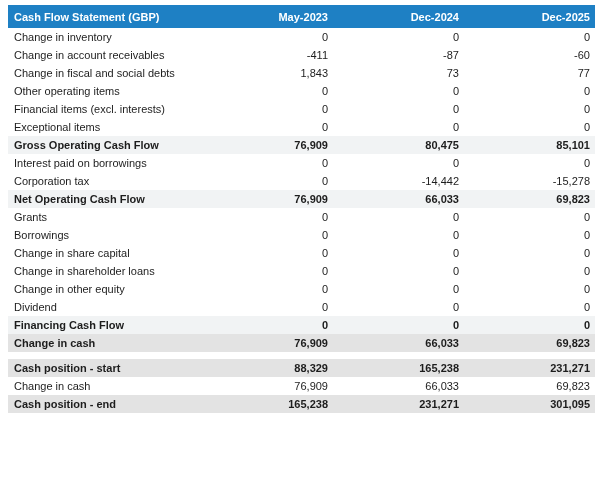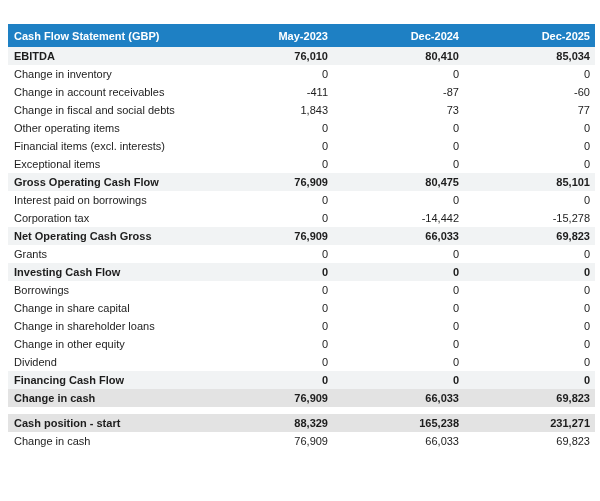--- a/index.html
+++ b/index.html
@@ -5,21 +5,21 @@
   * { margin: 0; padding: 0; box-sizing: border-box; }
   html, body {
     width: 600px; height: 501px;
     background: #ffffff;
     font-family: "Liberation Sans", sans-serif;
     color: #1d1d1d;
     overflow: hidden;
   }
   .table-wrap {
     position: absolute;
-    left: 8px; top: 24px;
+    left: 8px; top: 5px;
     width: 587px;
   }
   table {
     width: 100%;
     border-collapse: collapse;
     table-layout: fixed;
     font-size: 11px;
   }
   col.c-label { width: auto; }
   col.c-num { width: 131px; }
@@ -60,26 +60,20 @@
     </colgroup>
     <thead>
       <tr>
         <th class="title">Cash Flow Statement (GBP)</th>
         <th class="num-h">May-2023</th>
         <th class="num-h">Dec-2024</th>
         <th class="num-h">Dec-2025</th>
       </tr>
     </thead>
     <tbody>
-        <tr class="section">
-          <td class="label">EBITDA</td>
-          <td class="num">76,010</td>
-          <td class="num">80,410</td>
-          <td class="num">85,034</td>
-        </tr>
         <tr class="plain">
           <td class="label">Change in inventory</td>
           <td class="num">0</td>
           <td class="num">0</td>
           <td class="num">0</td>
         </tr>
         <tr class="plain">
           <td class="label">Change in account receivables</td>
           <td class="num">-411</td>
           <td class="num">-87</td>
@@ -121,33 +115,27 @@
           <td class="num">0</td>
           <td class="num">0</td>
         </tr>
         <tr class="plain">
           <td class="label">Corporation tax</td>
           <td class="num">0</td>
           <td class="num">-14,442</td>
           <td class="num">-15,278</td>
         </tr>
         <tr class="section">
-          <td class="label">Net Operating Cash Gross</td>
+          <td class="label">Net Operating Cash Flow</td>
           <td class="num">76,909</td>
           <td class="num">66,033</td>
           <td class="num">69,823</td>
         </tr>
         <tr class="plain">
           <td class="label">Grants</td>
-          <td class="num">0</td>
-          <td class="num">0</td>
-          <td class="num">0</td>
-        </tr>
-        <tr class="section">
-          <td class="label">Investing Cash Flow</td>
           <td class="num">0</td>
           <td class="num">0</td>
           <td class="num">0</td>
         </tr>
         <tr class="plain">
           <td class="label">Borrowings</td>
           <td class="num">0</td>
           <td class="num">0</td>
           <td class="num">0</td>
         </tr>
@@ -195,15 +183,21 @@
           <td class="num">88,329</td>
           <td class="num">165,238</td>
           <td class="num">231,271</td>
         </tr>
         <tr class="plain">
           <td class="label">Change in cash</td>
           <td class="num">76,909</td>
           <td class="num">66,033</td>
           <td class="num">69,823</td>
         </tr>
+        <tr class="total">
+          <td class="label">Cash position - end</td>
+          <td class="num">165,238</td>
+          <td class="num">231,271</td>
+          <td class="num">301,095</td>
+        </tr>
       </tbody>
   </table>
 </div>
 
 </body></html>

